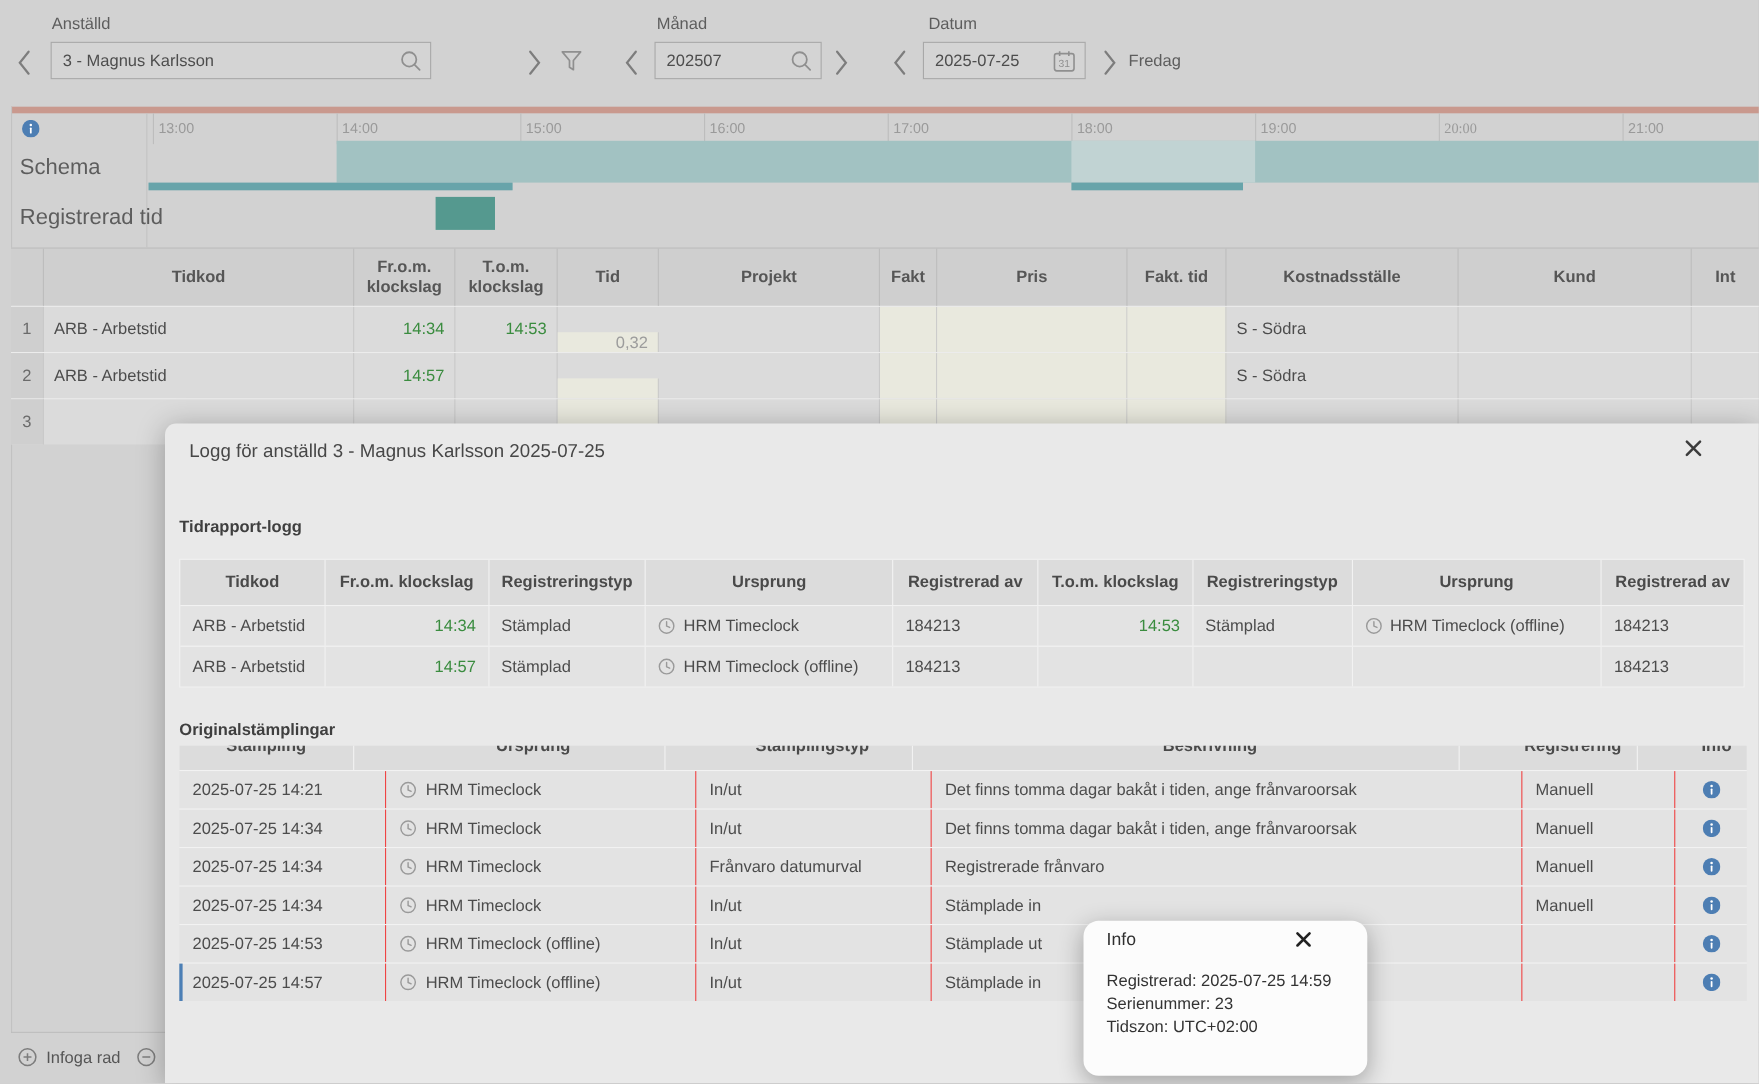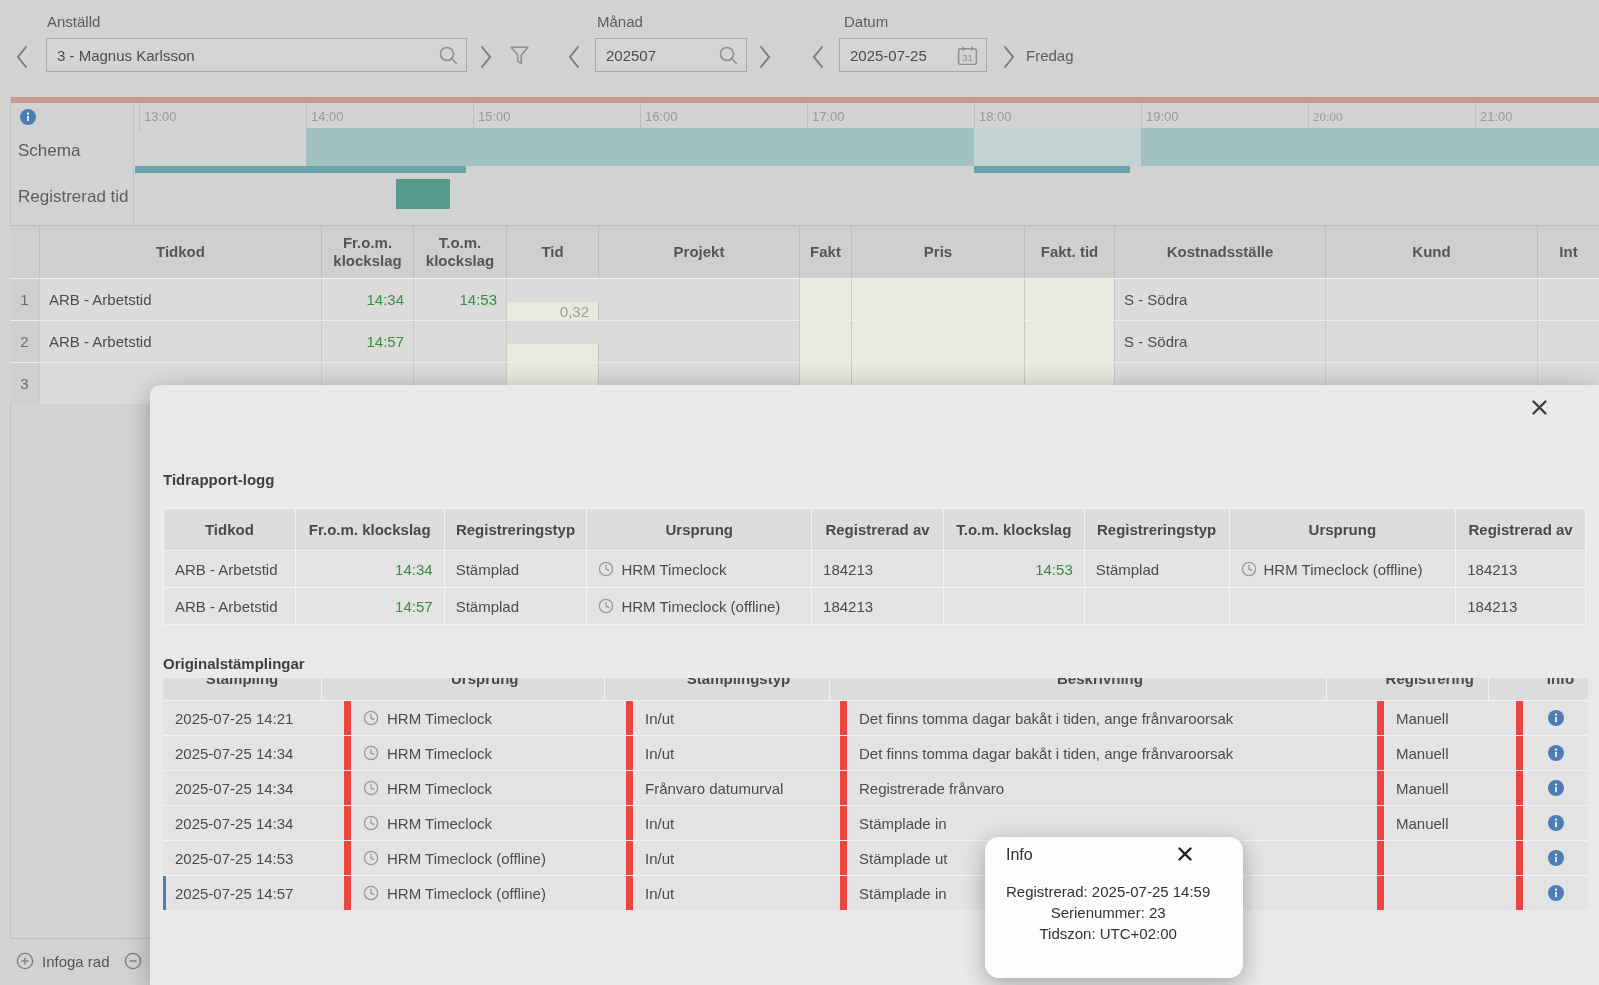--- a/index.html
+++ b/index.html
@@ -15,21 +15,21 @@
   .chev { position:absolute; width:16px; height:26px; cursor:pointer; }
   .tool-icon { position:absolute; cursor:pointer; }
   .weekday { position:absolute; font-size:15px; color:#5d5d5d; }
 
   
   .salmon-bar { position:absolute; left:10px; top:97px; width:1589px; height:6px; background:#c9998e; }
   .panel-left-border { position:absolute; left:10px; top:97px; width:1px; height:842px; background:#c2c2c2; }
   .labelcol-border { position:absolute; left:133px; top:103px; width:1px; height:122px; background:#c2c2c2; }
   .tick { position:absolute; top:103px; width:1px; height:28px; background:#bdbdbd; }
   .hour-label { position:absolute; top:109px; font-size:13px; color:#9a9a9a; }
-  .tl-label { position:absolute; font-size:17px; color:#5d5d5d; }
+  .tl-label { position:absolute; font-size:20px; color:#5d5d5d; }
   .bar { position:absolute; }
 
   
   .main-table { position:absolute; left:10px; top:225px; width:1589px; }
   .mt-header { display:flex; height:53px; background:#cfcfcf; border-top:1px solid #bdbdbd; }
   .mt-hcell { display:flex; align-items:center; justify-content:center; text-align:center;
               font-size:15px; font-weight:bold; color:#565656; line-height:1.2; padding:0 4px;
               border-right:1px solid #bdbdbd; }
   .mt-row { display:flex; height:42px; background:#dbdbdb; border-top:1px solid #ececec; }
   .mt-cell { display:flex; align-items:center; font-size:15px; color:#4c4c4c; padding:0 9px;
@@ -65,47 +65,47 @@
   .t0{width:132px}.t1{width:149px}.t2{width:143px}.t3{width:225px}.t4{width:132px}
   .t5{width:141px}.t6{width:145px}.t7{width:227px}.t8{width:129px;border-right:none}
 
   .orig-table { position:absolute; left:13px; top:293px; width:1425px; }
   .ot-headerclip { height:22px; overflow:hidden; }
   .ot-header { display:flex; height:44px; margin-top:-22px; background:#dcdcdc;gap:44px; }
   .ot-hcell { display:flex; align-items:center; justify-content:center; font-size:15px; font-weight:bold;
               color:#4a4a4a; border-right:1px solid #f2f2f2; }
   .ot-row { position:relative; display:flex; height:35px; background:#e3e3e3; border-top:1px solid #f2f2f2; }
   .ot-cell { display:flex; align-items:center; font-size:15px; color:#4c4c4c; padding:0 12px;
-             border-right:7px solid #ef4444; overflow:hidden; white-space:nowrap; }
+             border-right:1px solid #ef4444; overflow:hidden; white-space:nowrap; }
   .ot-cell .clock { margin-right:8px; flex:0 0 auto; }
   .o0{width:188px}.o1{width:282px}.o2{width:214px}.o3{width:537px}.o4{width:139px}.o5{width:65px;justify-content:center;border-right:none}
   .sel-bar { position:absolute; left:0; top:0; width:3px; height:100%; background:#4c7fb5; }
 
   .info-badge { width:16px; height:16px; display:inline-block; }
 
   
   .popup { position:absolute; left:985px; top:837px; width:258px; height:141px; background:#fcfcfc;
            border-radius:14px; box-shadow:0 6px 22px rgba(0,0,0,.30); z-index:20; }
   .popup-title { position:absolute; left:21px; top:9px; font-size:16px; color:#2f2f2f; }
   .popup-close { position:absolute; left:192px; top:9px; cursor:pointer; }
-  .popup-lines { position:absolute; left:21px; top:44px; font-size:15px; color:#333; line-height:21px;text-align:center; }
+  .popup-lines { position:absolute; left:21px; top:44px; font-size:15px; color:#333; line-height:21px; }
 </style>
 </head>
 <body>
 
 <div class="page">
 
   <span class="field-label" style="left:47px; top:13px;">Anställd</span>
 
   <div class="chev" style="left:14px; top:44px;">
     <svg width="16" height="26" viewBox="0 0 16 26">
         <polyline points="12,3 4,13 12,23" fill="none" stroke="#7d7d7d" stroke-width="2" stroke-linecap="round"></polyline>
       </svg>
   </div>
-  <div class="input-box" style="left:46px; top:38px; width:421px;">
+  <div class="input-box" style="left:46px; top:38px; width:346px;">
     <input readonly="" value="3 - Magnus Karlsson" style="">
     <span class="ib-icon">
       <svg width="21" height="21" viewBox="0 0 21 21">
           <circle cx="9" cy="9" r="6.5" fill="none" stroke="#8f8f8f" stroke-width="1.6"></circle>
           <line x1="14" y1="14" x2="18.5" y2="18.5" stroke="#8f8f8f" stroke-width="1.6" stroke-linecap="round"></line>
         </svg>
     </span>
   </div>
   <div class="chev" style="left:478px; top:44px;">
     <svg width="16" height="26" viewBox="0 0 16 26">
@@ -274,20 +274,21 @@
         <line x1="5.4" y1="9" x2="12.6" y2="9" stroke="#7d7d7d" stroke-width="1.4"></line>
       </svg>
     <span class="lbl">Infoga rad</span>
     <svg width="18" height="18" viewBox="0 0 18 18">
         <circle cx="9" cy="9" r="7.6" fill="none" stroke="#7d7d7d" stroke-width="1.4"></circle>
         <line x1="5.4" y1="9" x2="12.6" y2="9" stroke="#7d7d7d" stroke-width="1.4"></line>
       </svg>
   </div>
 
   <div class="modal">
+    <span class="modal-title">Logg för anställd 3 - Magnus Karlsson 2025-07-25</span>
     <div class="modal-close">
       <svg width="19" height="19" viewBox="0 0 19 19">
           <line x1="3.5" y1="3.5" x2="15.5" y2="15.5" stroke="#3c3c3c" stroke-width="2.3" stroke-linecap="round"></line>
           <line x1="15.5" y1="3.5" x2="3.5" y2="15.5" stroke="#3c3c3c" stroke-width="2.3" stroke-linecap="round"></line>
         </svg>
     </div>
 
     <span class="section-heading" style="left:13px; top:86px;">Tidrapport-logg</span>
 
     <div class="log-table">

